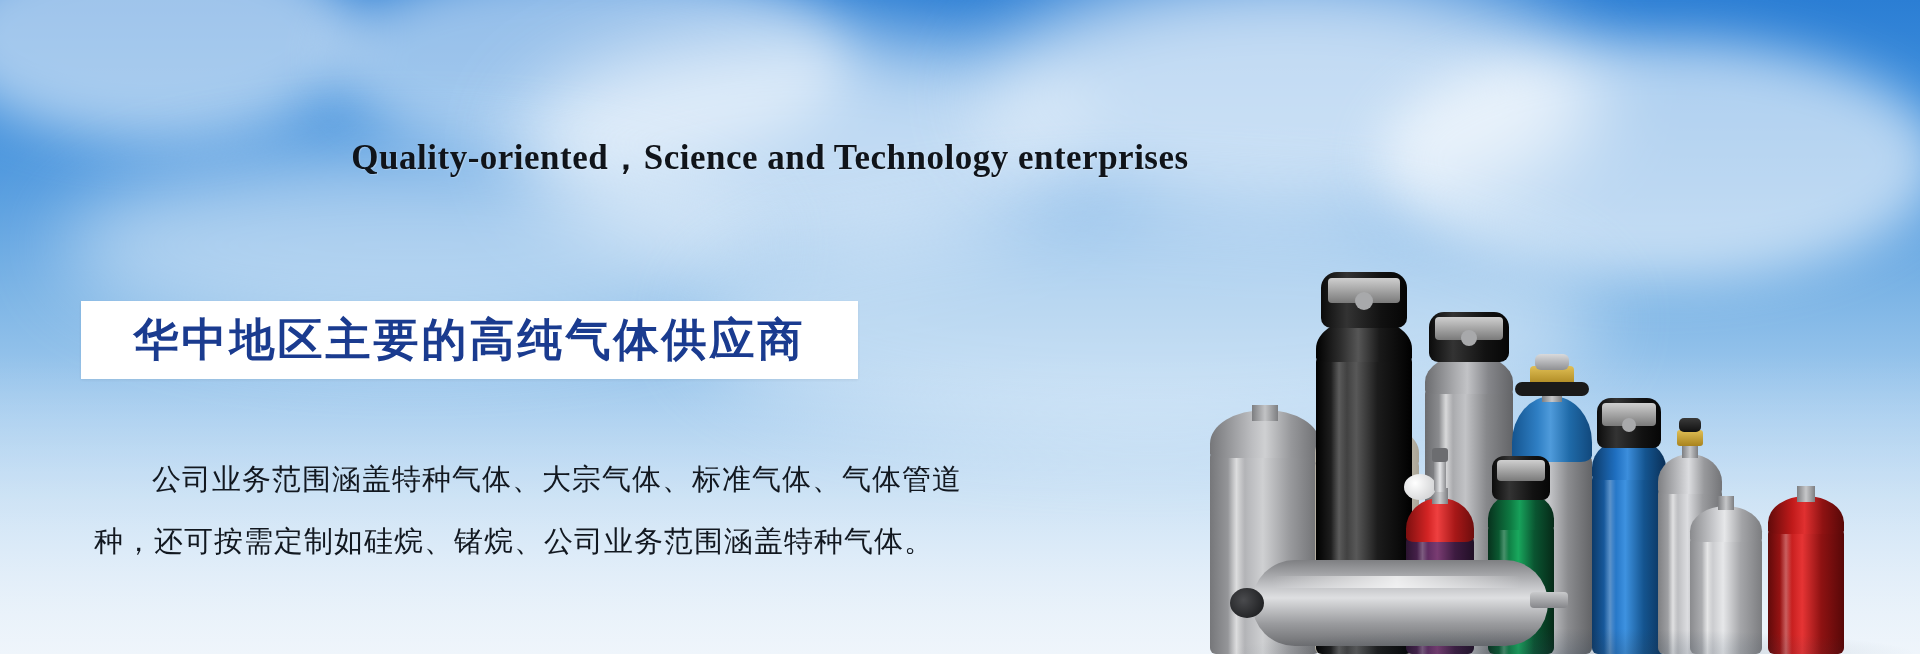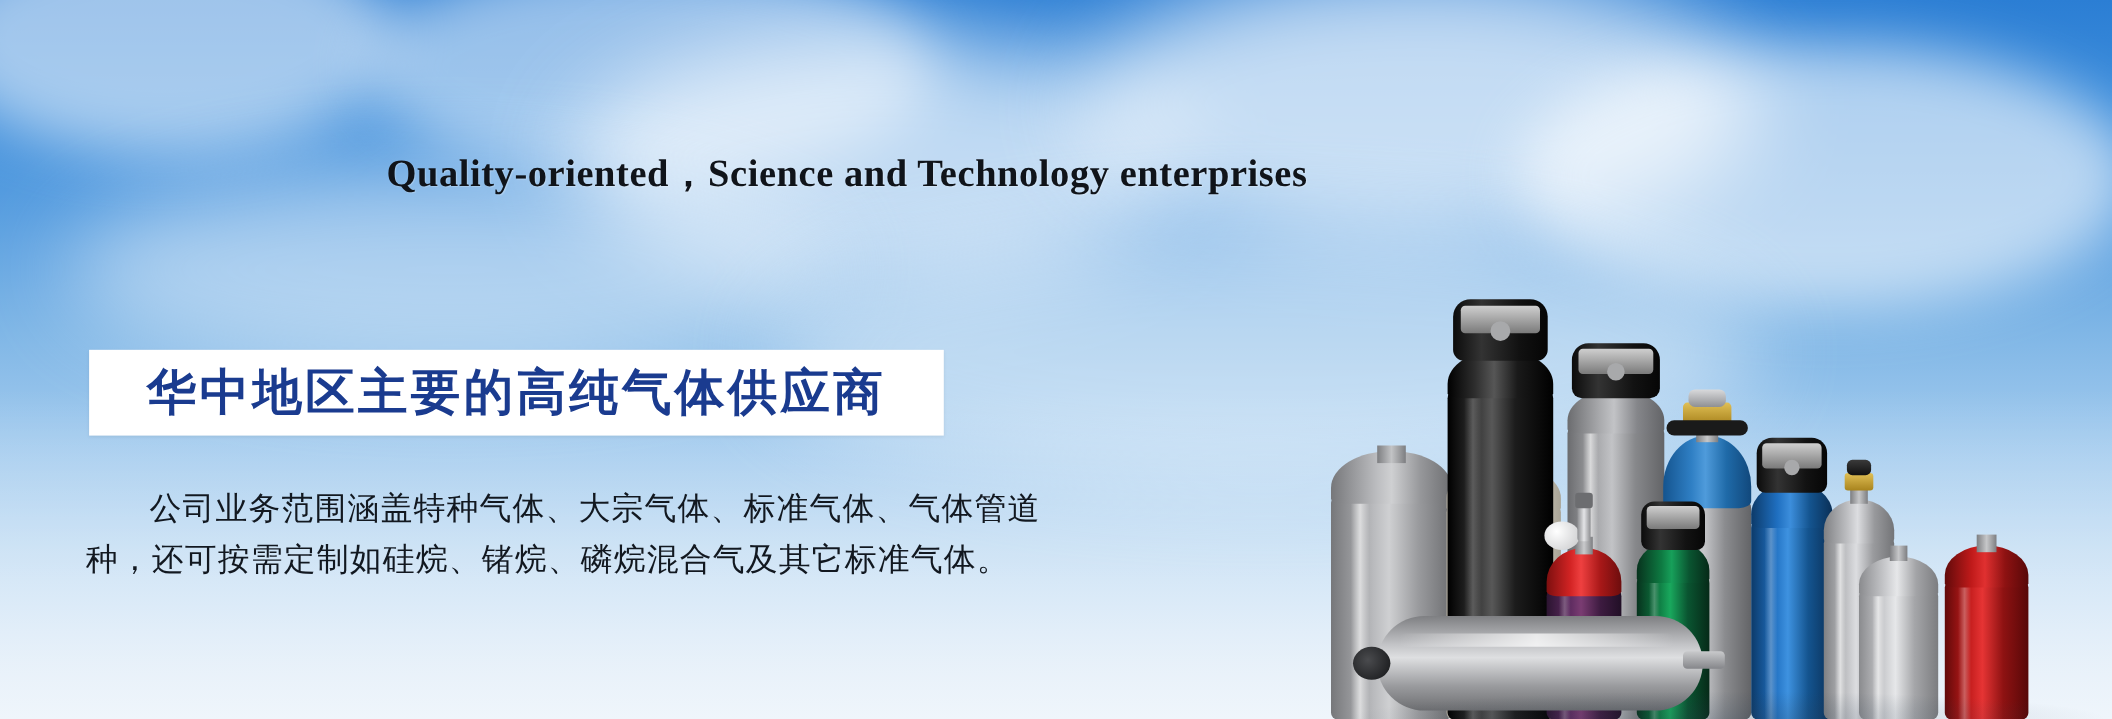--- a/index.html
+++ b/index.html
@@ -23,37 +23,37 @@
   }
   .subhead{
     position:absolute;left:0;top:134px;width:1540px;text-align:center;
     font-family:"Liberation Serif","DejaVu Serif",serif;
     font-weight:bold;font-size:35px;color:#10141a;letter-spacing:.5px;white-space:nowrap;
     text-shadow:1px 1px 1px rgba(255,255,255,.25);
   }
 
   
   .banner{
-    position:absolute;left:81px;top:318px;width:777px;height:78px;background:#ffffff;
+    position:absolute;left:81px;top:301px;width:777px;height:78px;background:#ffffff;
     box-shadow:0 1px 3px rgba(0,0,0,.07);
   }
   .banner-text{
     position:absolute;left:0;top:0;width:100%;height:100%;
     display:flex;align-items:center;justify-content:center;
     font-family:"Liberation Sans","DejaVu Sans",sans-serif;
     font-weight:bold;font-size:45px;color:#1a3b8f;letter-spacing:3px;white-space:nowrap;
   }
 
   
   .para{
     position:absolute;left:78px;top:440px;width:800px;
     font-family:"Liberation Serif","DejaVu Serif",serif;
     font-size:29px;line-height:46px;color:#121820;letter-spacing:1px;
   }
-  .para p{margin:0;white-space:nowrap;}
+  .para p{margin:16px;white-space:nowrap;}
   .para p.indent{text-indent:58px;}
 
   
   #cyl{position:absolute;right:0;bottom:0;width:700px;height:560px;}
   .cy{position:absolute;bottom:0;}
   .body{position:absolute;bottom:0;left:0;width:100%;border-radius:8px 8px 6px 6px;overflow:hidden;}
   .shine{position:absolute;top:0;bottom:0;left:16%;width:16%;background:linear-gradient(90deg,rgba(255,255,255,0),rgba(255,255,255,.62),rgba(255,255,255,0));}
   .shoulder{position:absolute;left:0;width:100%;border-radius:50% 50% 14% 14%/70% 70% 10% 10%;}
   .cap{position:absolute;left:50%;transform:translateX(-50%);background:#141414;border-radius:8px 8px 4px 4px;}
   .cap:before{content:"";position:absolute;left:8%;right:8%;top:10%;height:46%;background:linear-gradient(180deg,#cfcfcf,#7a7a7a);border-radius:4px;}
@@ -79,21 +79,21 @@
   <div class="haze" style="left:0;bottom:0;width:1920px;height:300px;background:linear-gradient(180deg,rgba(255,255,255,0),rgba(255,255,255,.55));"></div>
 
   <div class="subhead">Quality-oriented，Science and Technology enterprises</div>
 
   <div class="banner">
     <div class="banner-text">华中地区主要的高纯气体供应商</div>
   </div>
 
   <div class="para">
     <p class="indent">公司业务范围涵盖特种气体、大宗气体、标准气体、气体管道</p>
-    <p>种，还可按需定制如硅烷、锗烷、磷烷混合气及其它标准气体。</p>
+    <p>种，还可按需定制如硅烷、锗烷、公司业务范围涵盖特种气体。</p>
   </div>
 
   <div id="cyl">
 
     <div class="cy" style="left:-10px;width:110px;height:245px;">
       <div class="body" style="height:205px;background:linear-gradient(90deg,#76777a,#b9babd 35%,#cfd0d2 48%,#9a9b9e 72%,#6d6e71);">
         <div class="shine"></div>
       </div>
       <div class="shoulder" style="bottom:196px;height:48px;background:linear-gradient(90deg,#76777a,#bcbdc0 38%,#cfd0d2 50%,#96979a 74%,#6d6e71);"></div>
       <div class="neck" style="bottom:233px;width:26px;height:16px;background:linear-gradient(90deg,#7d7e81,#c2c3c5,#7d7e81);"></div>

